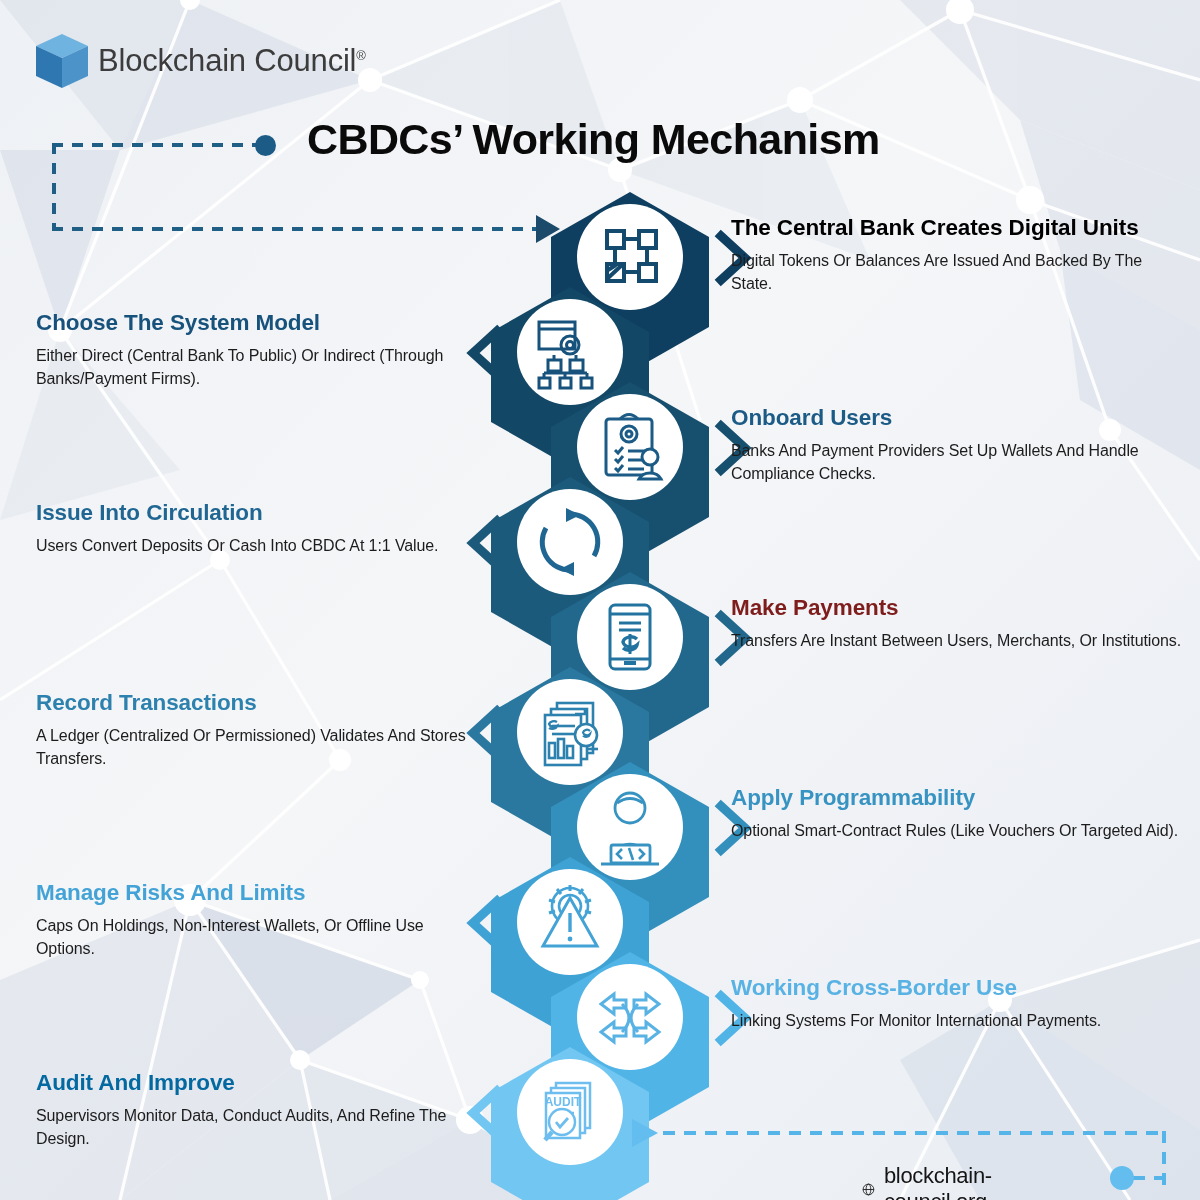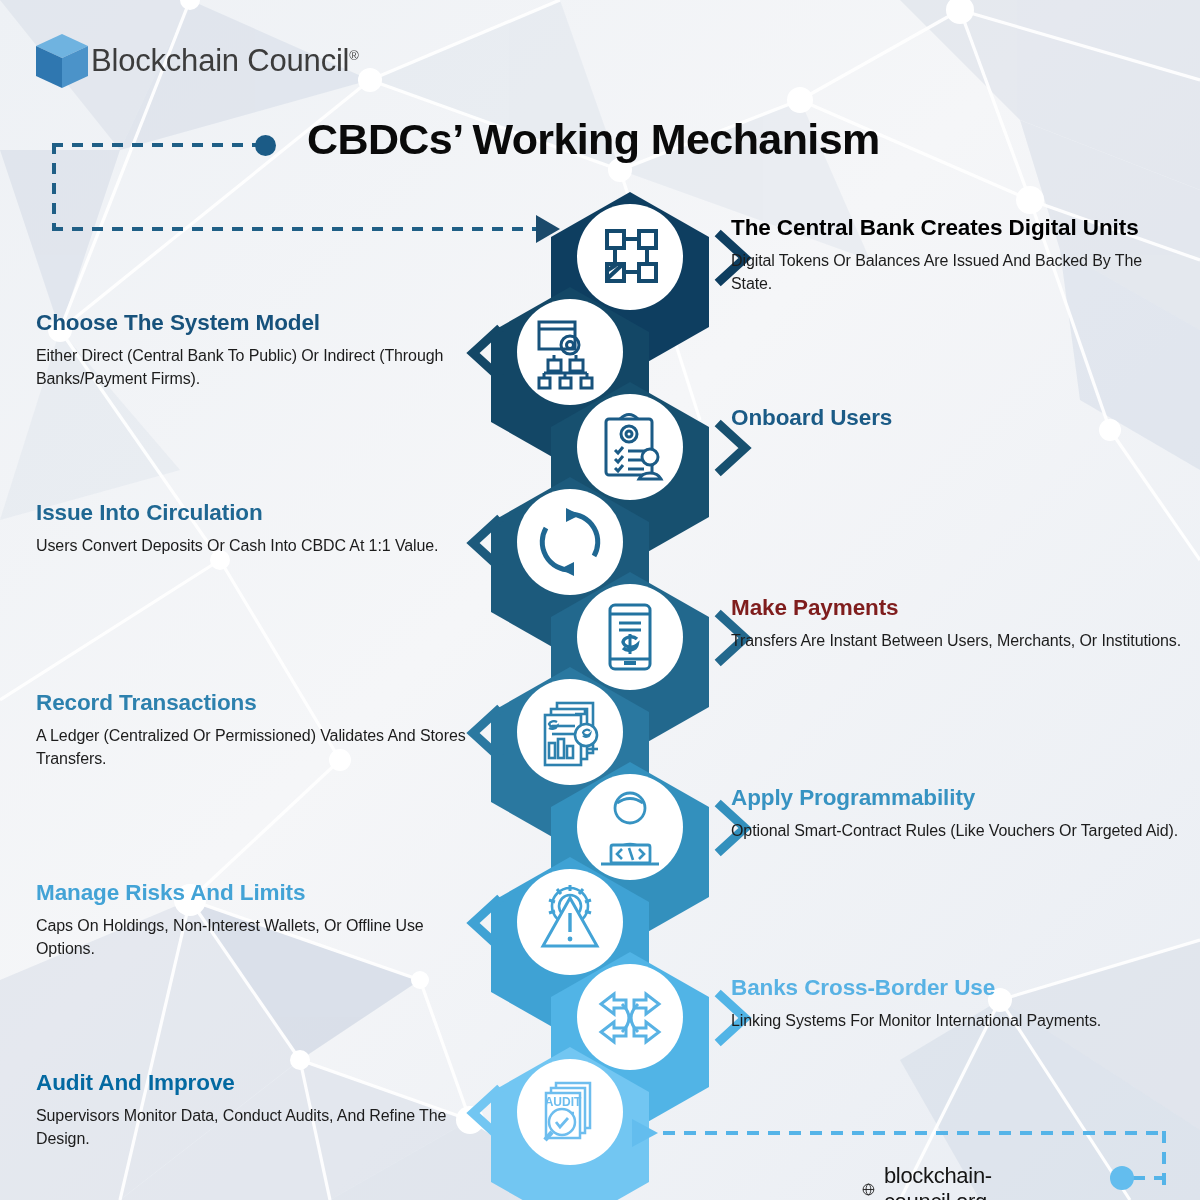--- a/index.html
+++ b/index.html
@@ -14,21 +14,21 @@
   
   #bg-layer {
     position: absolute; inset: 0;
     width: 1200px; height: 1200px;
     z-index: 0;
   }
 
   
   .logo-wrap {
     position: absolute; left: 34px; top: 32px;
-    display: flex; align-items: center; gap: 1px;
+    display: flex; align-items: center; gap: 8px;
     z-index: 5;
   }
   .logo-cube { width: 56px; height: 58px; display:block; }
   .logo-text {
     font-size: 31px; color: #3c3c3c; letter-spacing: -0.2px;
     font-family: "Liberation Sans", sans-serif;
     position: relative; white-space: nowrap;
   }
   .logo-reg {
     font-size: 13px; vertical-align: super; color: #4a4a4a;
@@ -411,20 +411,21 @@
   <div class="step-desc">Digital Tokens Or Balances Are Issued And Backed By The State.</div>
 </div>
 
 <div class="step-text left" style="top:309px">
   <div class="step-title" style="color:#17527c">Choose The System Model</div>
   <div class="step-desc">Either Direct (Central Bank To Public) Or Indirect (Through Banks/Payment Firms).</div>
 </div>
 
 <div class="step-text right" style="top:404px">
   <div class="step-title" style="color:#1b5b86">Onboard Users</div>
+  <div class="step-desc">Banks And Payment Providers Set Up Wallets And Handle Compliance Checks.</div>
 </div>
 
 <div class="step-text left" style="top:499px">
   <div class="step-title" style="color:#1f6792">Issue Into Circulation</div>
   <div class="step-desc">Users Convert Deposits Or Cash Into CBDC At 1:1 Value.</div>
 </div>
 
 <div class="step-text right" style="top:594px">
   <div class="step-title" style="color:#7f1d1d">Make Payments</div>
   <div class="step-desc">Transfers Are Instant Between Users, Merchants, Or Institutions.</div>
@@ -439,21 +440,21 @@
   <div class="step-title" style="color:#3793c2">Apply Programmability</div>
   <div class="step-desc">Optional Smart-Contract Rules (Like Vouchers Or Targeted Aid).</div>
 </div>
 
 <div class="step-text left" style="top:879px">
   <div class="step-title" style="color:#43a3d6">Manage Risks And Limits</div>
   <div class="step-desc">Caps On Holdings, Non-Interest Wallets, Or Offline Use Options.</div>
 </div>
 
 <div class="step-text right" style="top:974px">
-  <div class="step-title" style="color:#58b2e4">Banks Cross-Border Use</div>
+  <div class="step-title" style="color:#58b2e4">Working Cross-Border Use</div>
   <div class="step-desc">Linking Systems For Monitor International Payments.</div>
 </div>
 
 <div class="step-text left" style="top:1069px">
   <div class="step-title" style="color:#0369a1">Audit And Improve</div>
   <div class="step-desc">Supervisors Monitor Data, Conduct Audits, And Refine The Design.</div>
 </div>
 
 <div class="footer">
   <div class="tri-bottom"></div>

